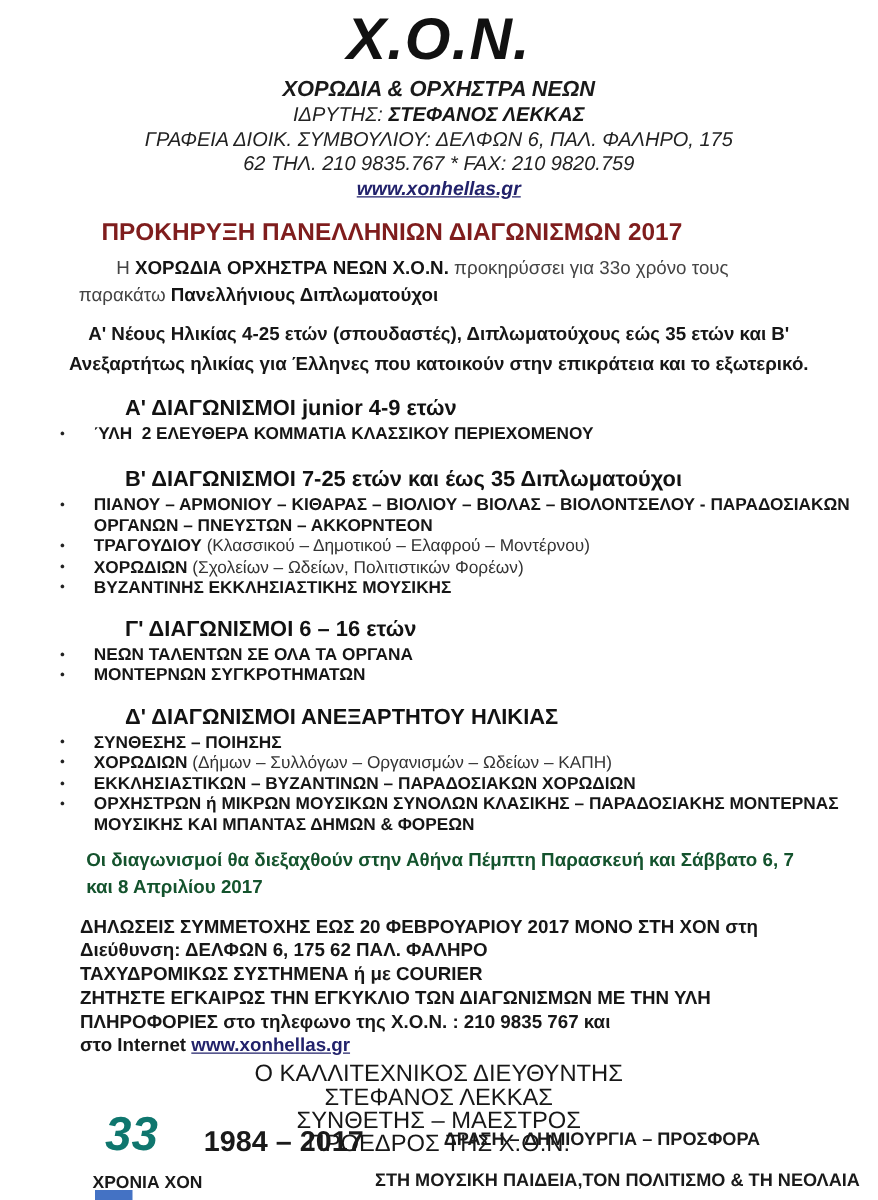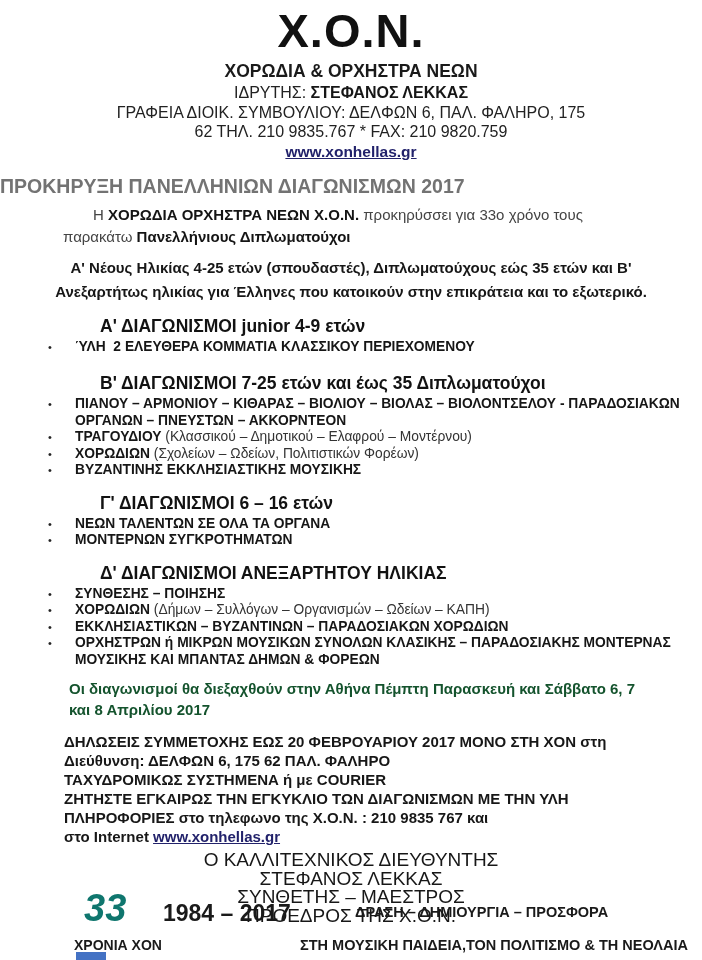--- a/index.html
+++ b/index.html
@@ -1,30 +1,30 @@
 <!DOCTYPE html>
 <html style="--link: #22226b; --accent: #4472c4; --ink: #1a1a1a;"><head>
 <meta charset="utf-8">
 <style>
   :root { --link:#22226b; --accent:#4472c4; --ink:#1a1a1a; }
   * { margin:0; padding:0; box-sizing:border-box; }
   body { background:#ffffff; font-family:"Liberation Sans", sans-serif; color:var(--ink); }
   .page { position:relative; width:702px; height:960px; background:#fff; overflow:hidden; margin:0 auto; }
 
   
-  .header { text-align:center; padding-top:5px; }
+  .header { text-align:center; padding-top:5px;font-style:italic; }
   .brand { font-size:47px; font-weight:bold; line-height:52px; letter-spacing:1px; color:#111; }
   .subtitle { font-size:17.5px; font-weight:bold; line-height:23px; margin-top:3px; }
   .hline { font-size:16px; line-height:19.5px; color:#222; }
   .hline b { color:#161616; }
   .hlink-row { font-size:15.5px; line-height:20px; }
   a.doclink { color:var(--link); text-decoration:underline; font-weight:bold; cursor:pointer; }
 
   
-  .title { margin-top:12px; font-size:19.5px; font-weight:bold; padding-right:75px; line-height:24px; color:#737373; }
+  .title { margin-top:12px; font-size:19.5px; font-weight:bold; text-align:center; padding-right:75px; line-height:24px; color:#7f1d1d; }
   .intro { margin-top:6px; margin-left:63px; max-width:545px; font-size:15px; line-height:22px; text-indent:30px; color:#444; }
   .intro b { color:#141414; text-indent:0; }
   .lead { margin-top:8px; padding:0 32px; text-align:center; font-size:15px; font-weight:bold; line-height:24px; color:#171717; }
 
   
   .sec-heading { margin-left:100px; font-size:17.5px; font-weight:bold; line-height:20px; color:#121212; }
   .mt-a { margin-top:12px; } .mt-b { margin-top:18px; } .mt-c { margin-top:14px; } .mt-d { margin-top:14px; }
   .bullet { display:flex; margin-left:42px; padding-right:12px; font-size:13.8px; line-height:16.5px; }
   .bdot { width:33px; flex:0 0 33px; text-align:left; padding-left:6px; font-size:11px; color:#222; }
   .btext { font-weight:bold; color:#161616; }

